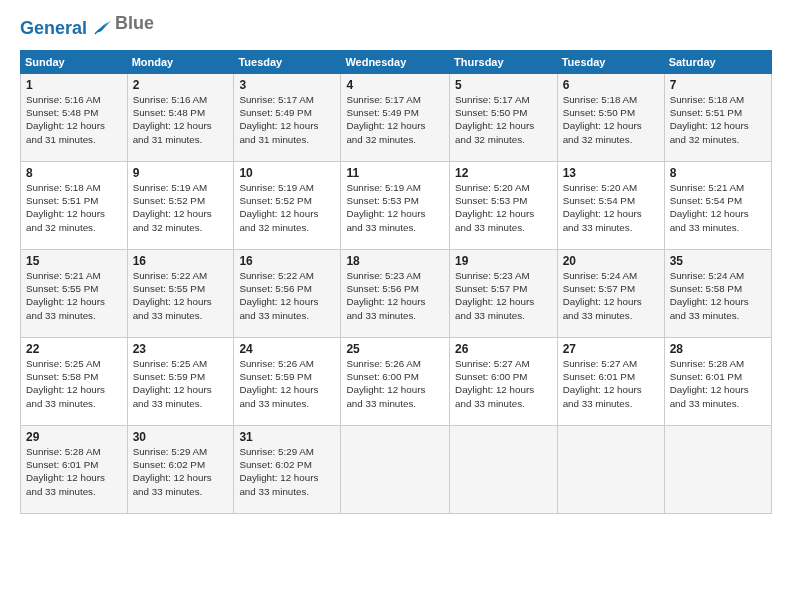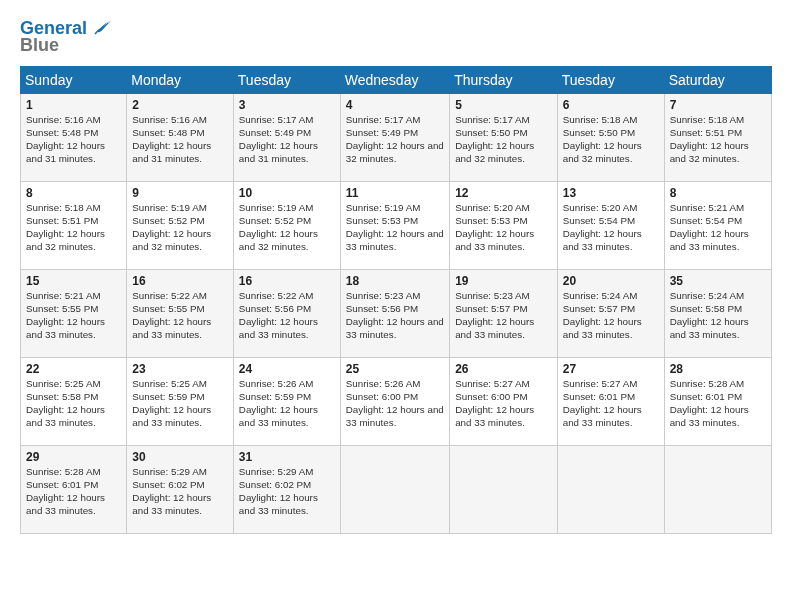--- a/index.html
+++ b/index.html
@@ -46,22 +46,22 @@
       color: #555;
     }
     .calendar {
       width: 100%;
       border-collapse: collapse;
       font-size: 10.5px;
     }
     .calendar thead th {
       background: #1a6fad;
       color: #fff;
-      font-size: 14px;
-      font-weight: normal;
+      font-size: 11px;
+      font-weight: bold;
       padding: 5px 4px;
       text-align: left;
       border: 1px solid #1a6fad;
     }
     .calendar tbody td {
       vertical-align: top;
       border: 1px solid #ccc;
       padding: 4px 5px;
       width: 113px;
       min-height: 80px;
@@ -89,21 +89,21 @@
     .empty-cell {
       background: #f5f5f5 !important;
     }
   </style>
 </head>
 <body>
 
 <div class="container">
   <div class="header">
     <div class="logo">
-      <div style="display:flex;flex-direction:column;align-items:flex-start;">
+      <div style="display:flex;flex-direction:row;align-items:flex-start;">
         <div style="display:flex;align-items:center;">
           <span class="logo-text">
             <span>General</span>
           </span>
           <svg width="26" height="26" viewBox="0 0 26 26" style="margin-left:2px;margin-top:-4px;">
             <path d="M8 18 C8 18 14 10 22 6 C18 8 15 12 15 12 C18 9 22 7 22 7 C16 12 12 20 8 18Z" fill="#1a6fad"></path>
             <path d="M6 20 C6 20 10 15 14 14" stroke="#1a6fad" stroke-width="1.5" fill="none"></path>
           </svg>
         </div>
         <span class="logo-text" style="color:#737373;font-size:18px;font-weight:bold;margin-top:-4px;">Blue</span>

